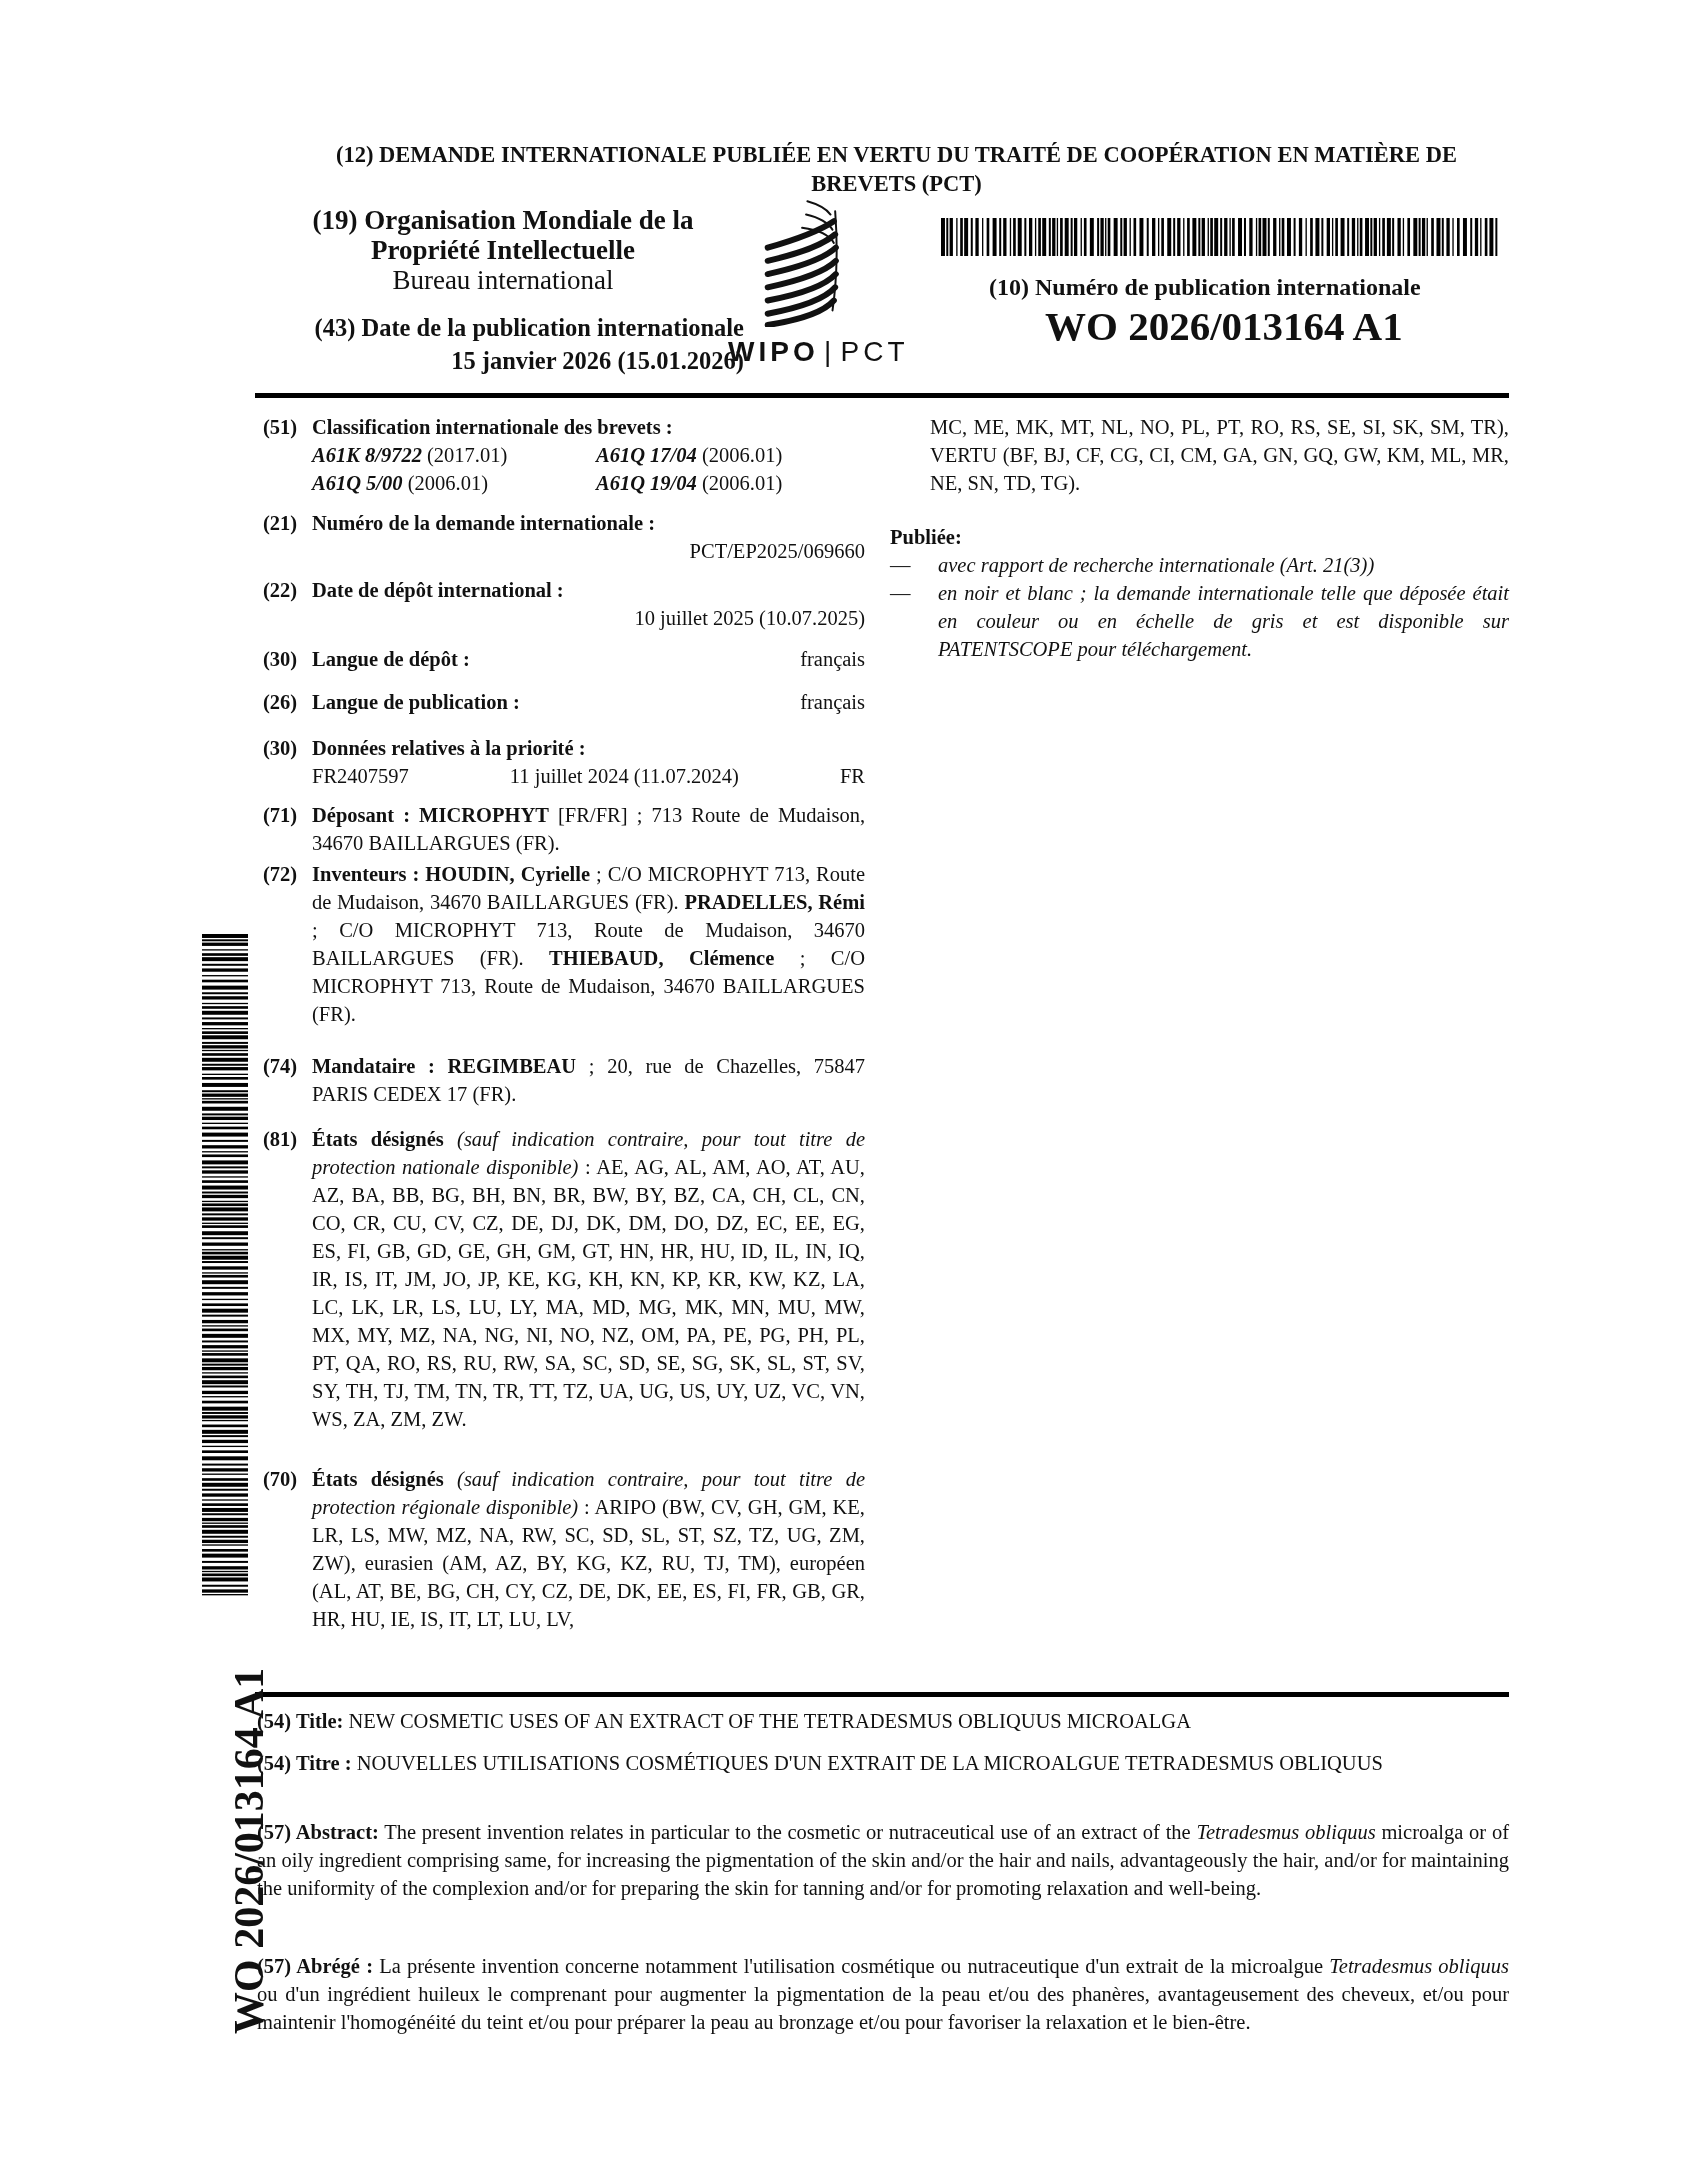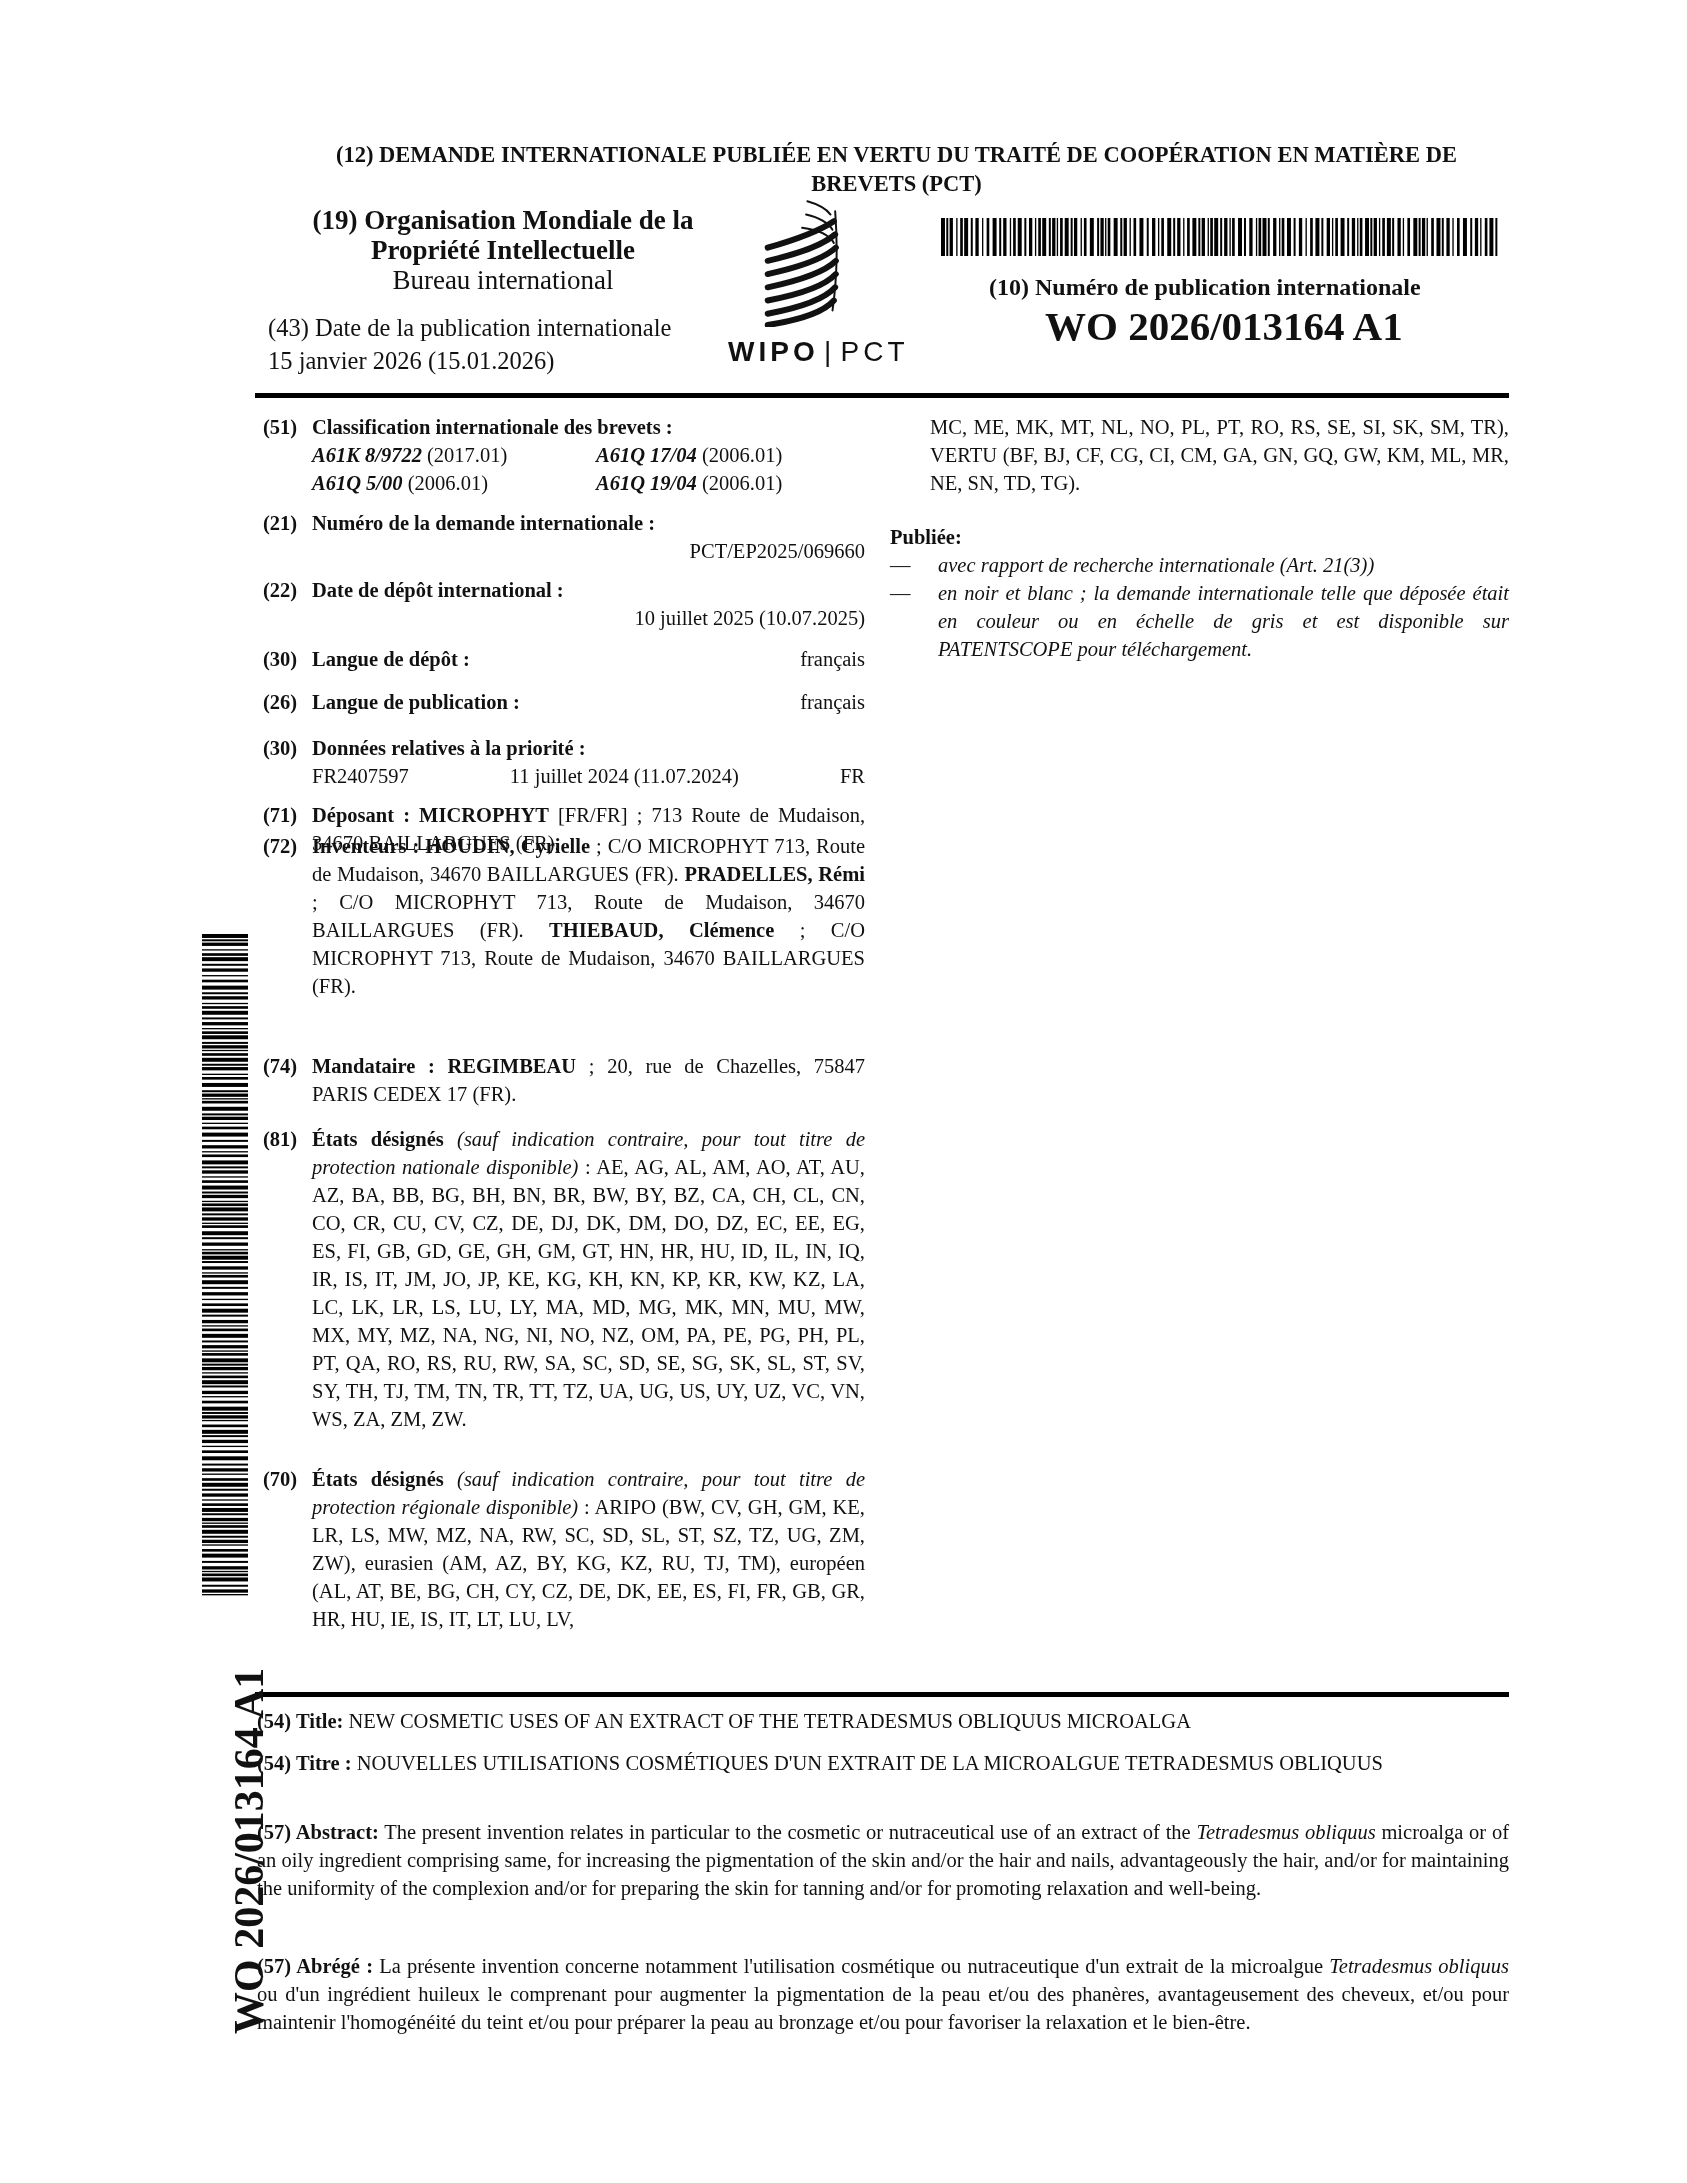--- a/index.html
+++ b/index.html
@@ -5,21 +5,21 @@
   html, body { margin: 0; padding: 0; background: #ffffff; }
   body { width: 1687px; height: 2183px; position: relative; overflow: hidden;
          font-family: "Liberation Serif", "DejaVu Serif", serif; color: #111111; }
   .abs { position: absolute; }
   .b { font-weight: bold; }
   .i { font-style: italic; }
 
   
   #hdr12 { left: 291px; top: 140px; width: 1211px; text-align: center; font-size: 22.5px; font-weight: bold; line-height: 29px; }
   #org { left: 311px; top: 205px; width: 384px; text-align: center; font-size: 27px; line-height: 30px; }
-  #pubdate { left: 268px; top: 311px; width: 476px; text-align: left; font-size: 24.5px; line-height: 33px; font-weight: normal; }
+  #pubdate { left: 268px; top: 311px; width: 476px; text-align: right; font-size: 24.5px; line-height: 33px; font-weight: bold; }
   #logo { left: 761px; top: 198px; width: 106px; height: 129px; }
   #logo-text { left: 728px; top: 336px; font-family: Liberation Sans, sans-serif; font-size: 28px; letter-spacing: 4px; font-weight: bold; }
   #logo-text .sep { font-weight: normal; margin: 0 5.3px; }
   #logo-text .pct { font-weight: normal; }
   #barcode-top { left: 941px; top: 218px; width: 559px; height: 38px; }
   #pubnum-label { left: 989px; top: 274px; font-size: 24px; font-weight: bold; }
   #pubnum { left: 1045px; top: 302px; font-size: 41px; font-weight: bold; }
 
   .rule { position: absolute; left: 255px; width: 1254px; height: 4.6px; background: #000; }
 
@@ -260,21 +260,21 @@
       <span>FR</span>
     </div>
   </div>
 </div>
 
 <div class="lcol" style="top:801px;">
   <span class="code">(71)</span>
   <div class="body just"><span class="b">Déposant :</span> <span class="b">MICROPHYT</span><span> [FR/FR] ; 713 Route de Mudaison, 34670 BAILLARGUES (FR).</span></div>
 </div>
 
-<div class="lcol" style="top:832px;">
+<div class="lcol" style="top:860px;">
   <span class="code">(72)</span>
   <div class="body just"><span class="b">Inventeurs :</span> <span class="b">HOUDIN, Cyrielle</span><span> ; C/O MICROPHYT 713, Route de Mudaison, 34670 BAILLARGUES (FR). </span><span class="b">PRADELLES, Rémi</span><span> ; C/O MICROPHYT 713, Route de Mudaison, 34670 BAILLARGUES (FR). </span><span class="b">THIEBAUD, Clémence</span><span> ; C/O MICROPHYT 713, Route de Mudaison, 34670 BAILLARGUES (FR).</span></div>
 </div>
 
 <div class="lcol" style="top:1052px;">
   <span class="code">(74)</span>
   <div class="body just"><span class="b">Mandataire :</span> <span class="b">REGIMBEAU</span><span> ; 20, rue de Chazelles, 75847 PARIS CEDEX 17 (FR).</span></div>
 </div>
 
 <div class="lcol" style="top:1125px;">

